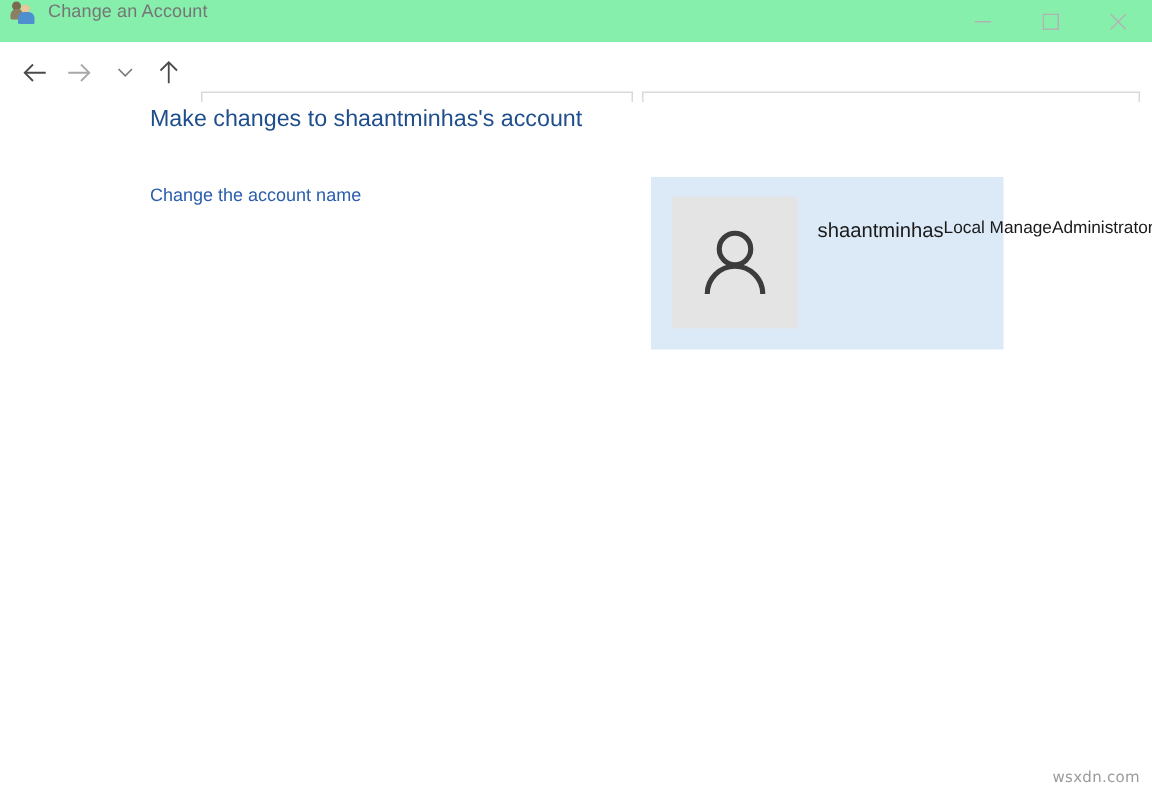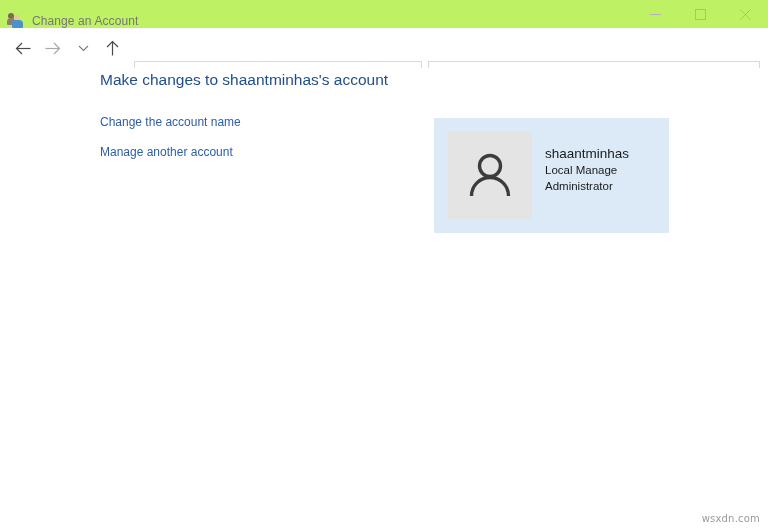--- a/index.html
+++ b/index.html
@@ -14,23 +14,23 @@
     overflow: hidden;
     position: relative;
     -webkit-font-smoothing: antialiased;
   }
 
   
   .titlebar {
     position: absolute;
     left: 0; top: 0;
     width: 768px; height: 28px;
-    background: #bef264;
-    display: flex;
-    align-items: flex-end;
+    background: #86efac;
+    display: flex;
+    align-items: flex-start;
   }
   .titlebar-icon {
     width: 16px; height: 16px;
     margin-left: 8px;
     position: relative;
     flex: none;
   }
   .titlebar-title {
     margin-left: 8px;
     font-size: 12px;
@@ -169,21 +169,21 @@
   }
   .page-title {
     position: absolute;
     left: 100px; top: 71px;
     font-size: 15.5px;
     color: #1f4e8c;
     white-space: nowrap;
   }
   .links {
     position: absolute;
-    left: 100px; top: 111px;
+    left: 100px; top: 119px;
   }
   .link-row {
     font-size: 12px;
     color: #2b5eab;
     line-height: 22.5px;
     white-space: nowrap;
     cursor: pointer;
     display: block;
   }
   .link-row.spaced { margin-top: 7px; }
@@ -202,21 +202,20 @@
     margin: 13px 0 0 14px;
     background: #e4e4e4;
     flex: none;
     display: flex;
     align-items: center;
     justify-content: center;
   }
   .account-text {
     margin: 27px 0 0 13px;
     display: flex;
-    flex-direction: column;
   }
   .account-name {
     font-size: 13.5px;
     color: #1a1a1a;
     line-height: 18px;
     white-space: nowrap;
   }
   .account-line {
     font-size: 11.5px;
     color: #1a1a1a;
@@ -358,21 +357,20 @@
     </div>
   </div>
 </div>
 
 <div class="content"></div>
 
 <div class="page-title">Make changes to shaantminhas's account</div>
 
 <div class="links">
   <span class="link-row">Change the account name</span>
-  <span class="link-row spaced">Manage another account</span>
 </div>
 
 <div class="account-card">
   <div class="avatar-tile">
     <svg width="52" height="52" viewBox="0 0 52 52">
       <circle cx="26" cy="17" r="10.5" fill="none" stroke="#3c3c3c" stroke-width="3.4"></circle>
       <path d="M7.5 47 A18.5 18.5 0 0 1 44.5 47" fill="none" stroke="#3c3c3c" stroke-width="3.4" stroke-linecap="butt"></path>
     </svg>
   </div>
   <div class="account-text">

